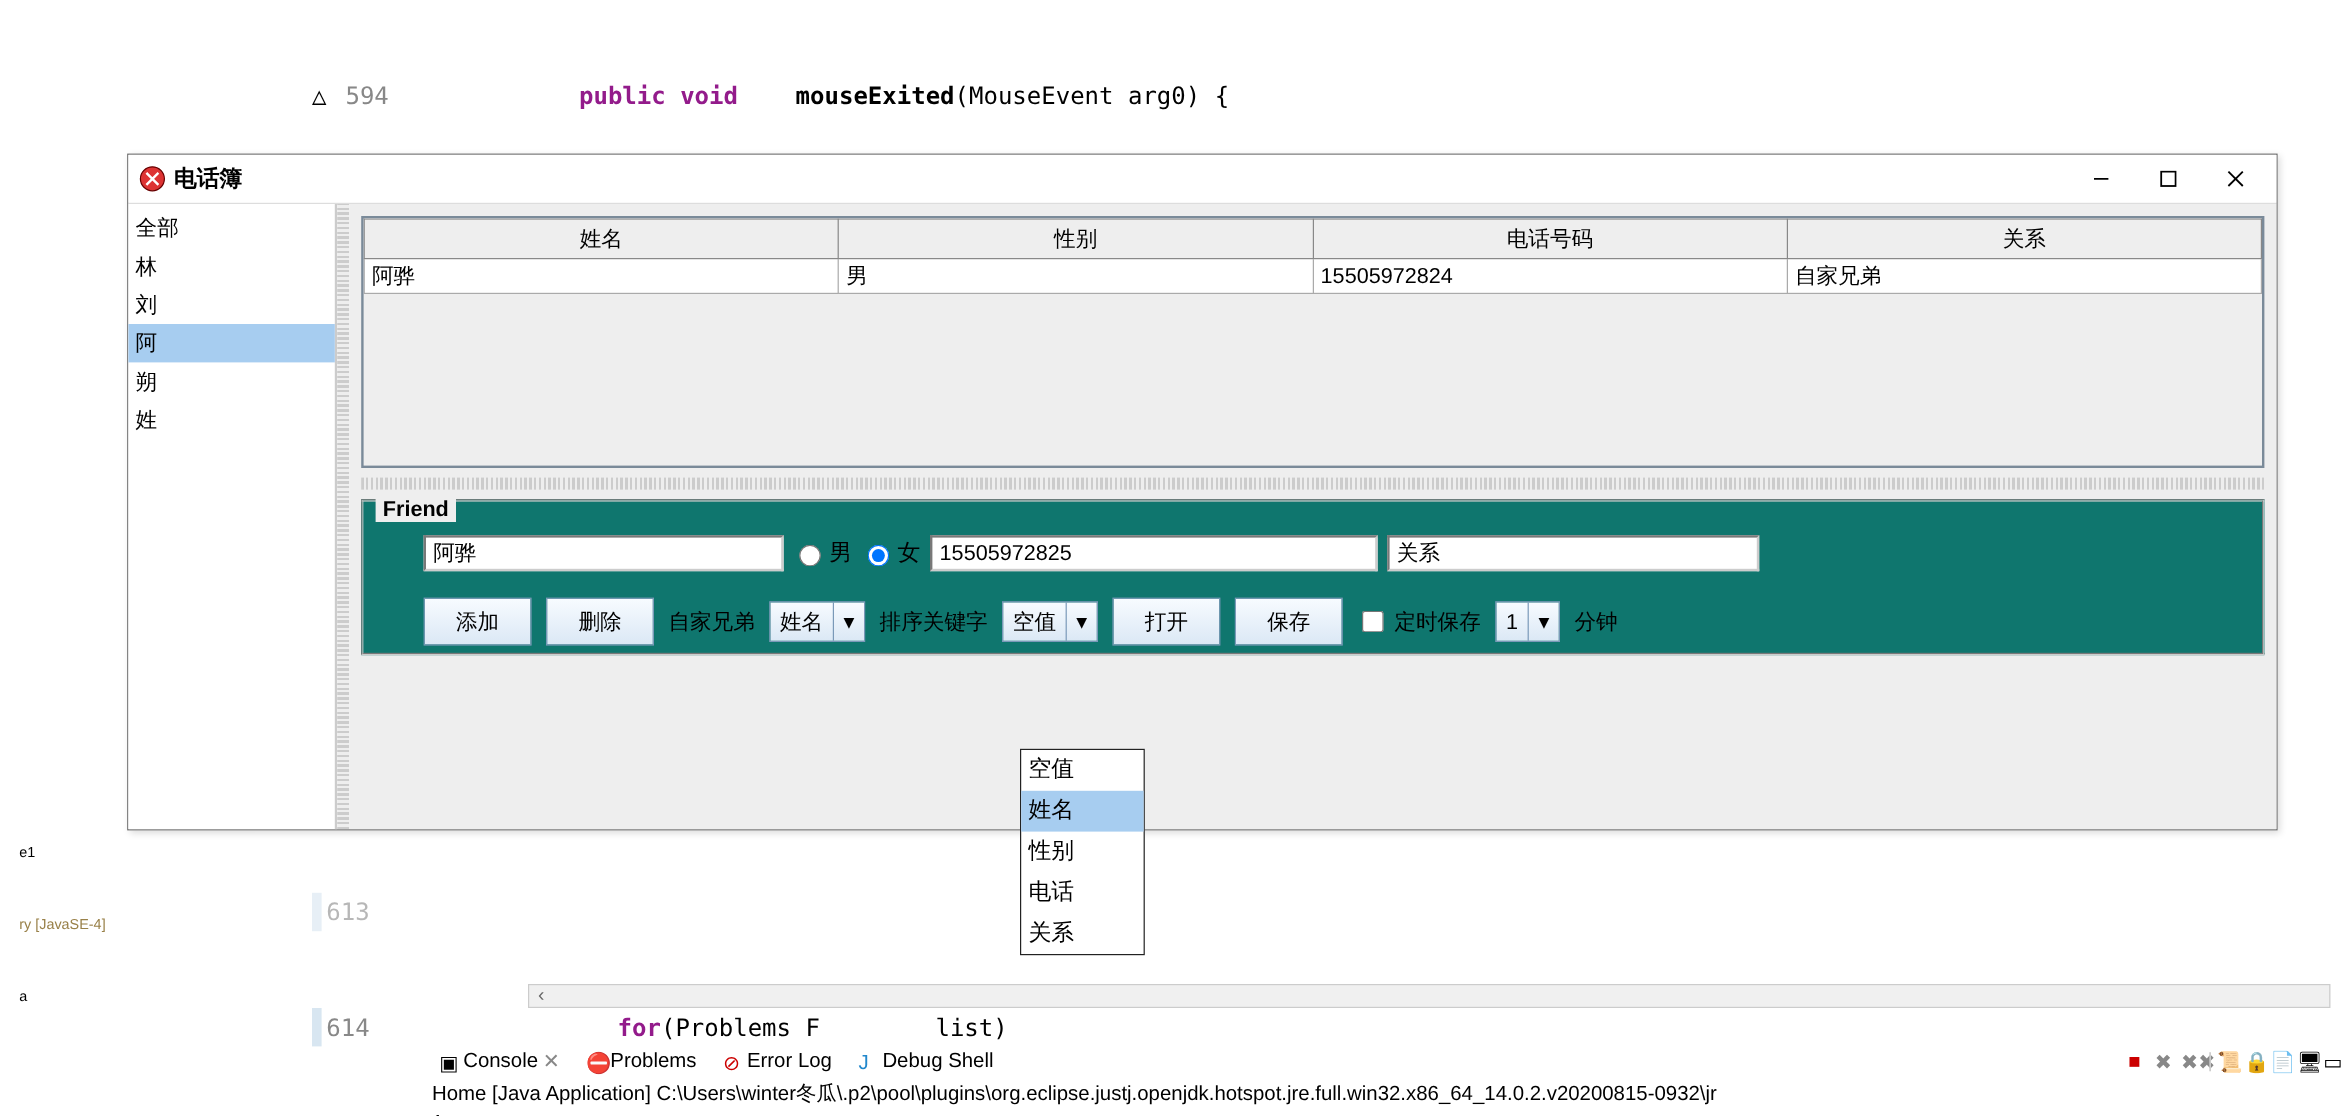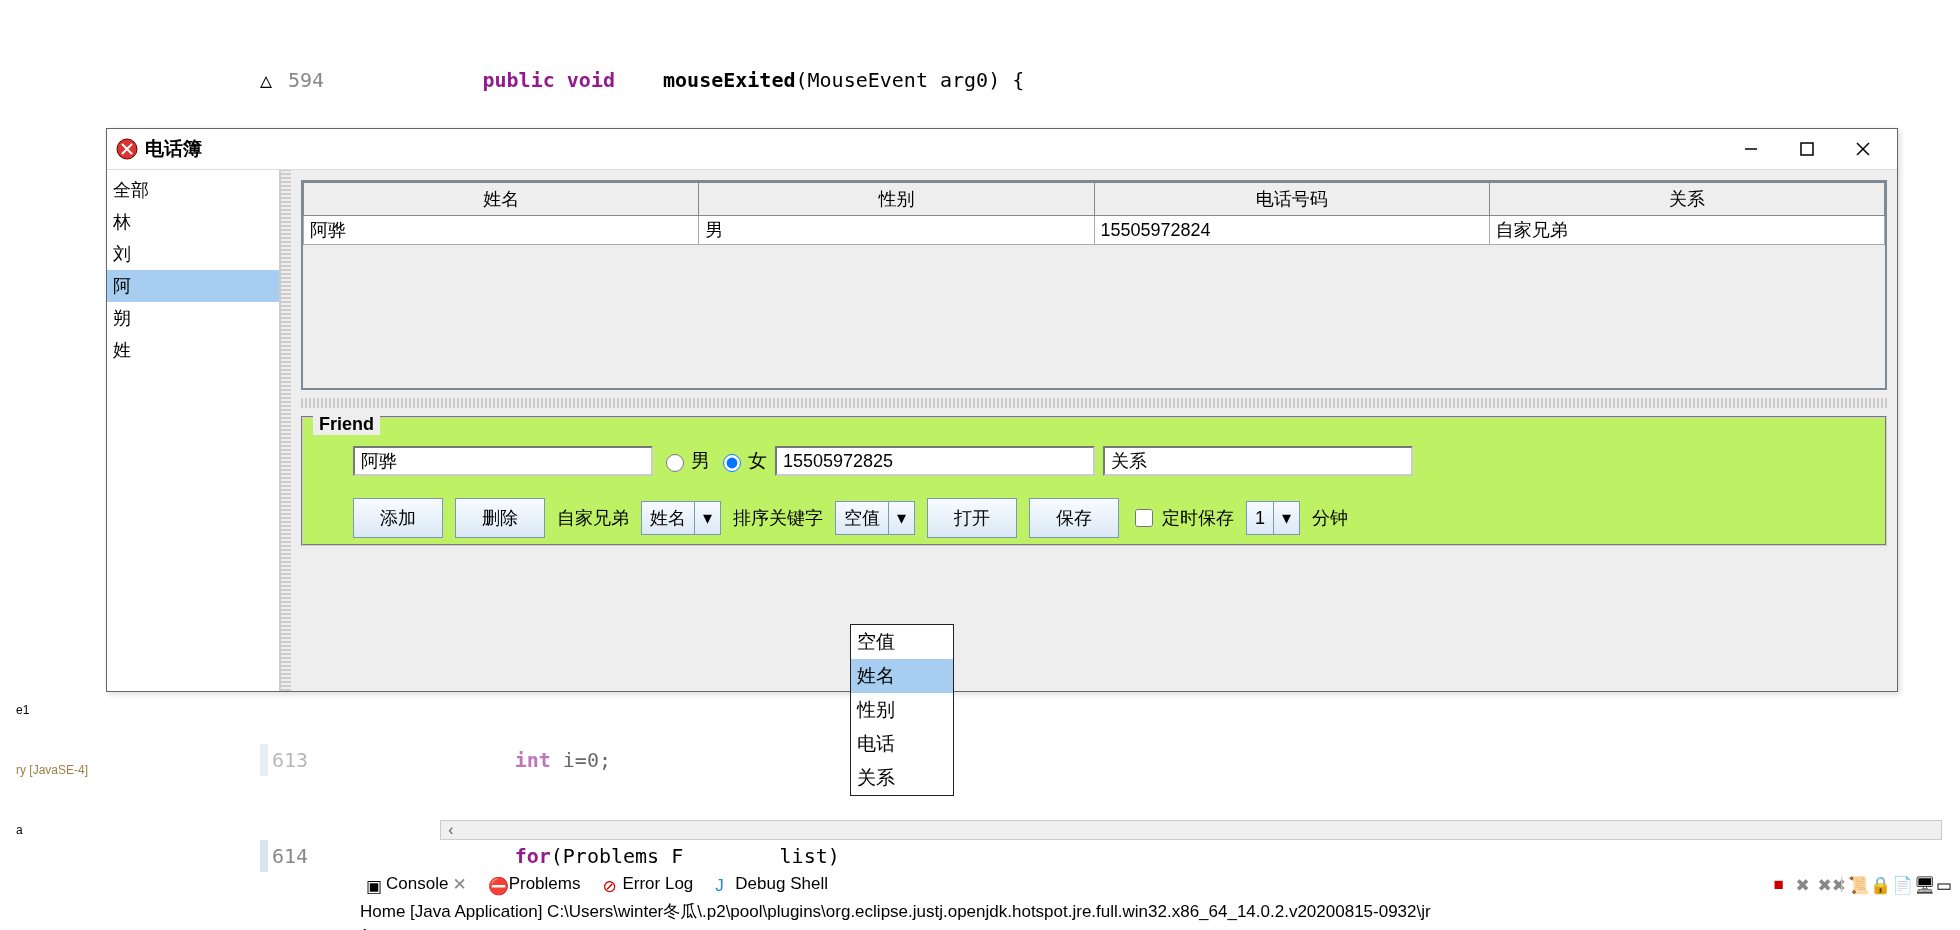--- a/index.html
+++ b/index.html
@@ -168,21 +168,21 @@
     }
 
     .hsplitter {
       height: 10px;
       background: repeating-linear-gradient(90deg,#ccc,#ccc 2px,#eee 2px,#eee 4px);
       cursor: row-resize;
     }
     .friend-group {
       border: 2px groove #ccc;
       padding: 6px 10px;
-      background: #bef264;
+      background: #0f766e;
       position: relative;
     }
     .friend-title {
       position: absolute;
       top: -4px; left: 10px;
       background: #eeeeee;
       padding: 0 6px;
       font-size: 18px;
       font-weight: bold;
     }
@@ -272,21 +272,20 @@
     <span class="gutter-icon"></span>
     <span class="lineno">596</span>
     <span class="codetxt"></span>
   </div>
 </div>
 
 <div class="code-lower">
   <div class="code-line" style="opacity:.6">
     <span class="blue-gutter"></span>
     <span class="lineno">613</span>
-    <span class="codetxt"><span class="overr">                </span><span class="kw-int">int</span><span> i=0;</span></span>
   </div>
   <div class="code-line">
     <span class="blue-gutter"></span>
     <span class="lineno">614</span>
     <span class="codetxt"><span class="overr">                </span><span class="kw-for">for</span><span>(Problems F</span><span style="visibility:hidden">XXXXXXXX</span><span>list)</span></span>
   </div>
   
   
 </div>
 
@@ -402,21 +401,21 @@
           <div class="form-row">
             <input type="text" style="width: 300px;" value="阿骅">
             <label class="radio-wrap">
                 <input type="radio" style=""> 
                 <span>男</span>
               </label>
             <label class="radio-wrap">
                 <input type="radio" checked="" style=""> 
                 <span>女</span>
               </label>
-            <input type="text" style="width: 320px;" value="15505972825">
+            <input type="text" style="width: 373px;" value="15505972825">
             <input type="text" style="width: 310px;" value="关系">
           </div>
           <div class="btn-row">
             <button class="btn">添加</button>
             <button class="btn">删除</button>
             <span>自家兄弟</span>
             <span class="combo">
               <span class="val">姓名</span>
               <span class="car">▾</span>
             </span>

